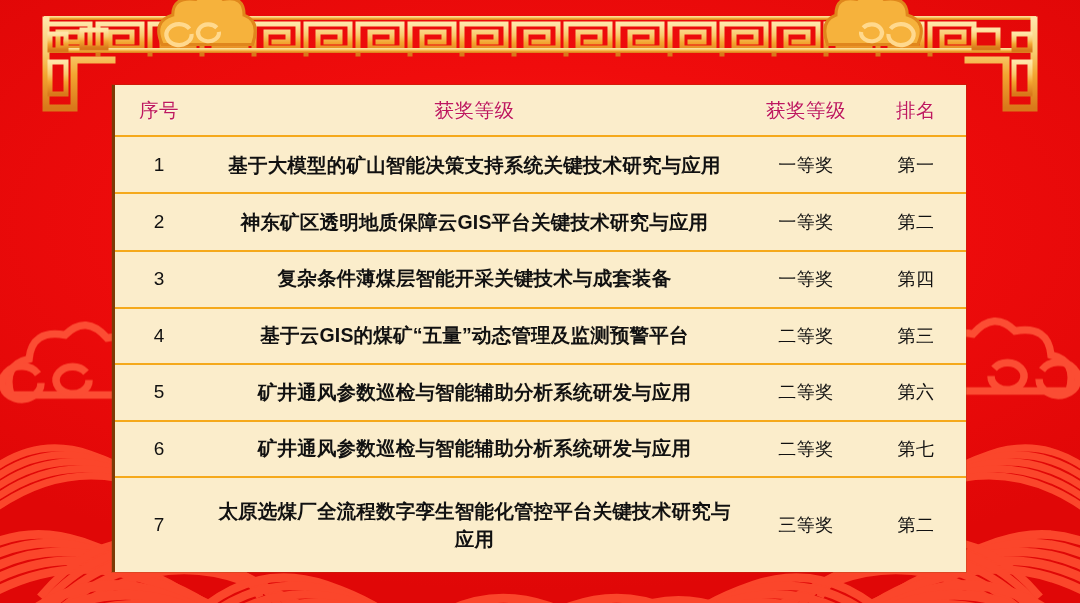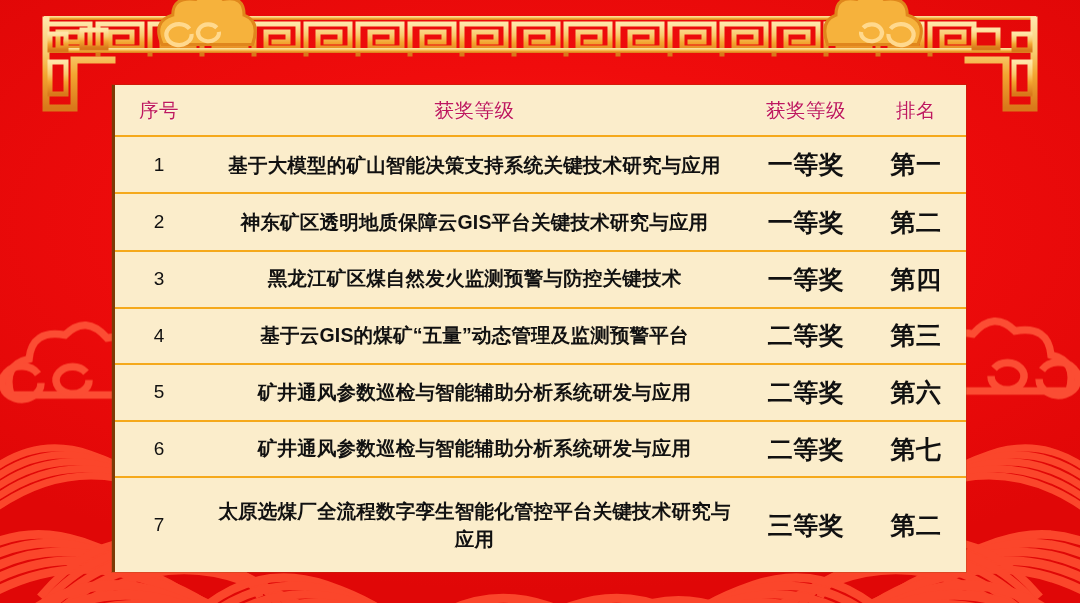--- a/index.html
+++ b/index.html
@@ -63,21 +63,21 @@
     vertical-align:middle;
     border-bottom:2.5px solid #f5a91c;
   }
   tbody tr:last-child td{border-bottom:none;}
 
   td.idx{font-size:19px;font-weight:400;}
   td.name{
     font-size:19.5px;font-weight:bold;line-height:1.42;
     padding:6px 10px;letter-spacing:.2px;
   }
-  td.level,td.rank{font-size:25px;font-weight:bold;letter-spacing:.5px;}
+  td.level,td.rank{font-size:18px;font-weight:normal;letter-spacing:.5px;}
 
   .two-line td.name{line-height:1.45;margin-top:24px;}
 </style>
 </head>
 <body>
 
 <div id="backdrop">
   <div class="base"></div>
   <svg viewBox="0 0 1080 603" xmlns="http://www.w3.org/2000/svg">
     <defs>
@@ -284,21 +284,21 @@
         <td class="rank">第一</td>
       </tr>
       <tr class="two-line">
         <td class="idx">2</td>
         <td class="name">神东矿区透明地质保障云GIS平台关键技术研究与应用</td>
         <td class="level">一等奖</td>
         <td class="rank">第二</td>
       </tr>
       <tr>
         <td class="idx">3</td>
-        <td class="name">黑龙江矿区煤自然发火监测预警与防控关键技术</td>
+        <td class="name">复杂条件薄煤层智能开采关键技术与成套装备</td>
         <td class="level">一等奖</td>
         <td class="rank">第四</td>
       </tr>
       <tr>
         <td class="idx">4</td>
         <td class="name">基于云GIS的煤矿“五量”动态管理及监测预警平台</td>
         <td class="level">二等奖</td>
         <td class="rank">第三</td>
       </tr>
       <tr>

